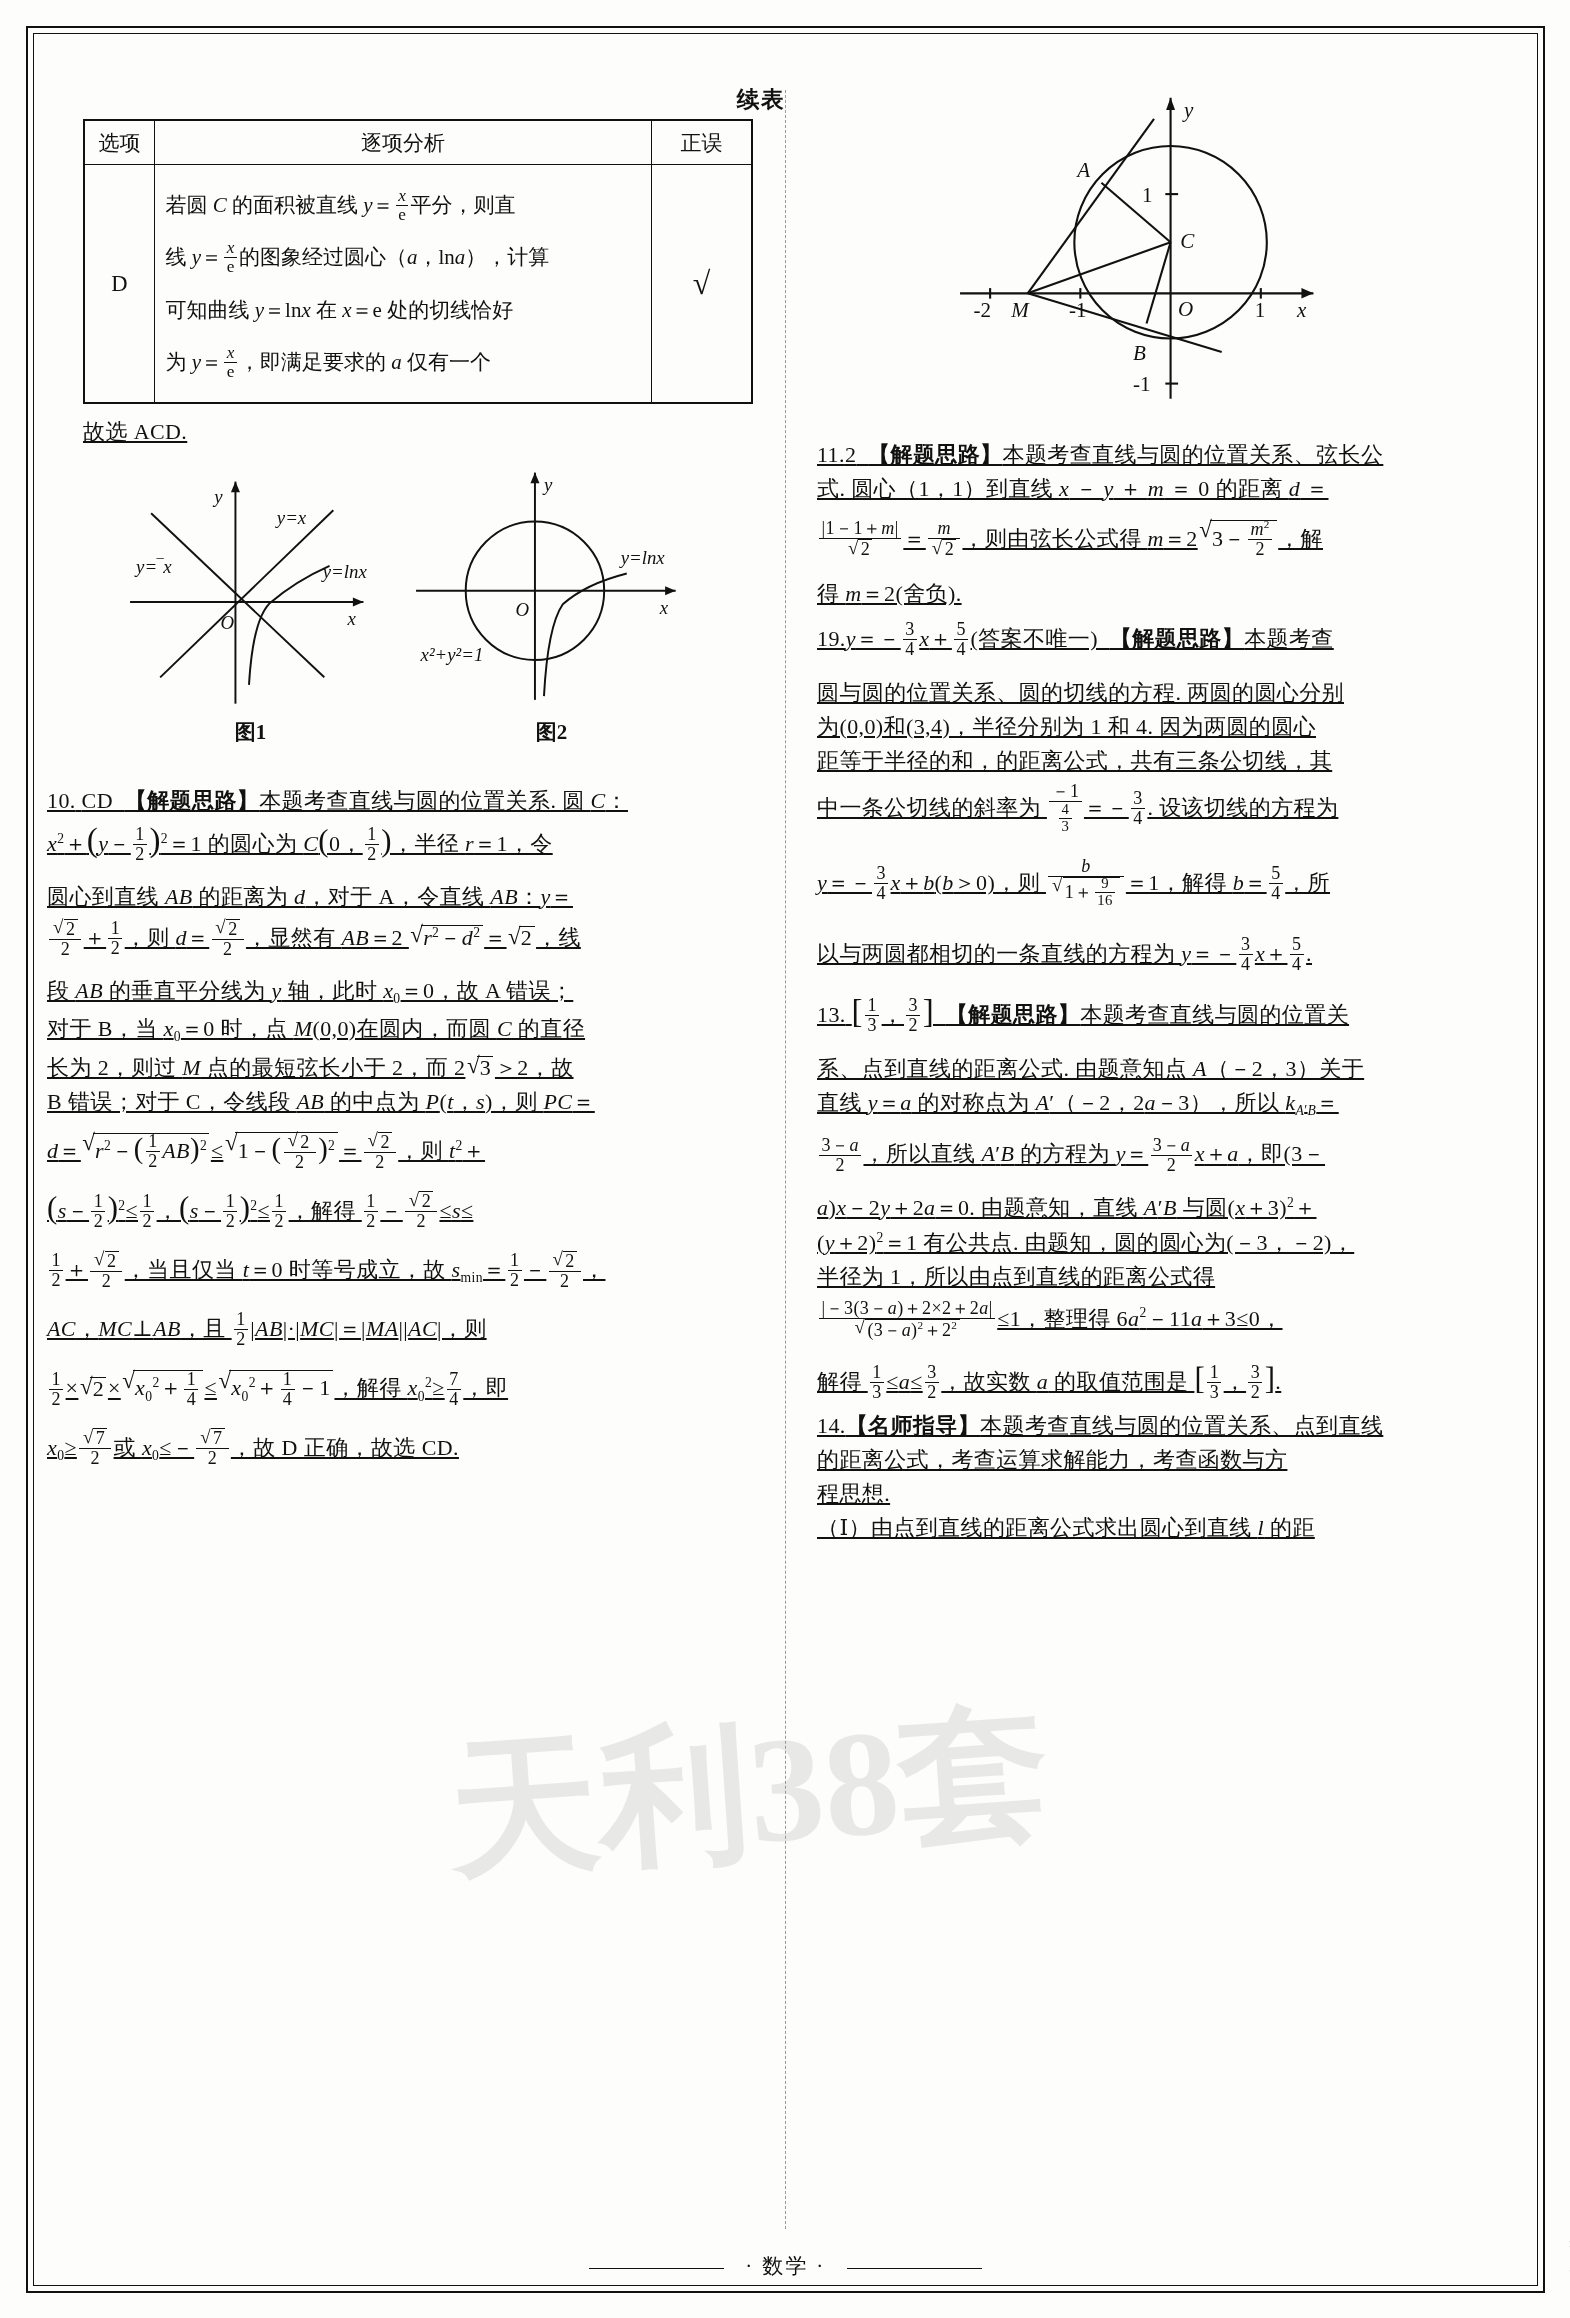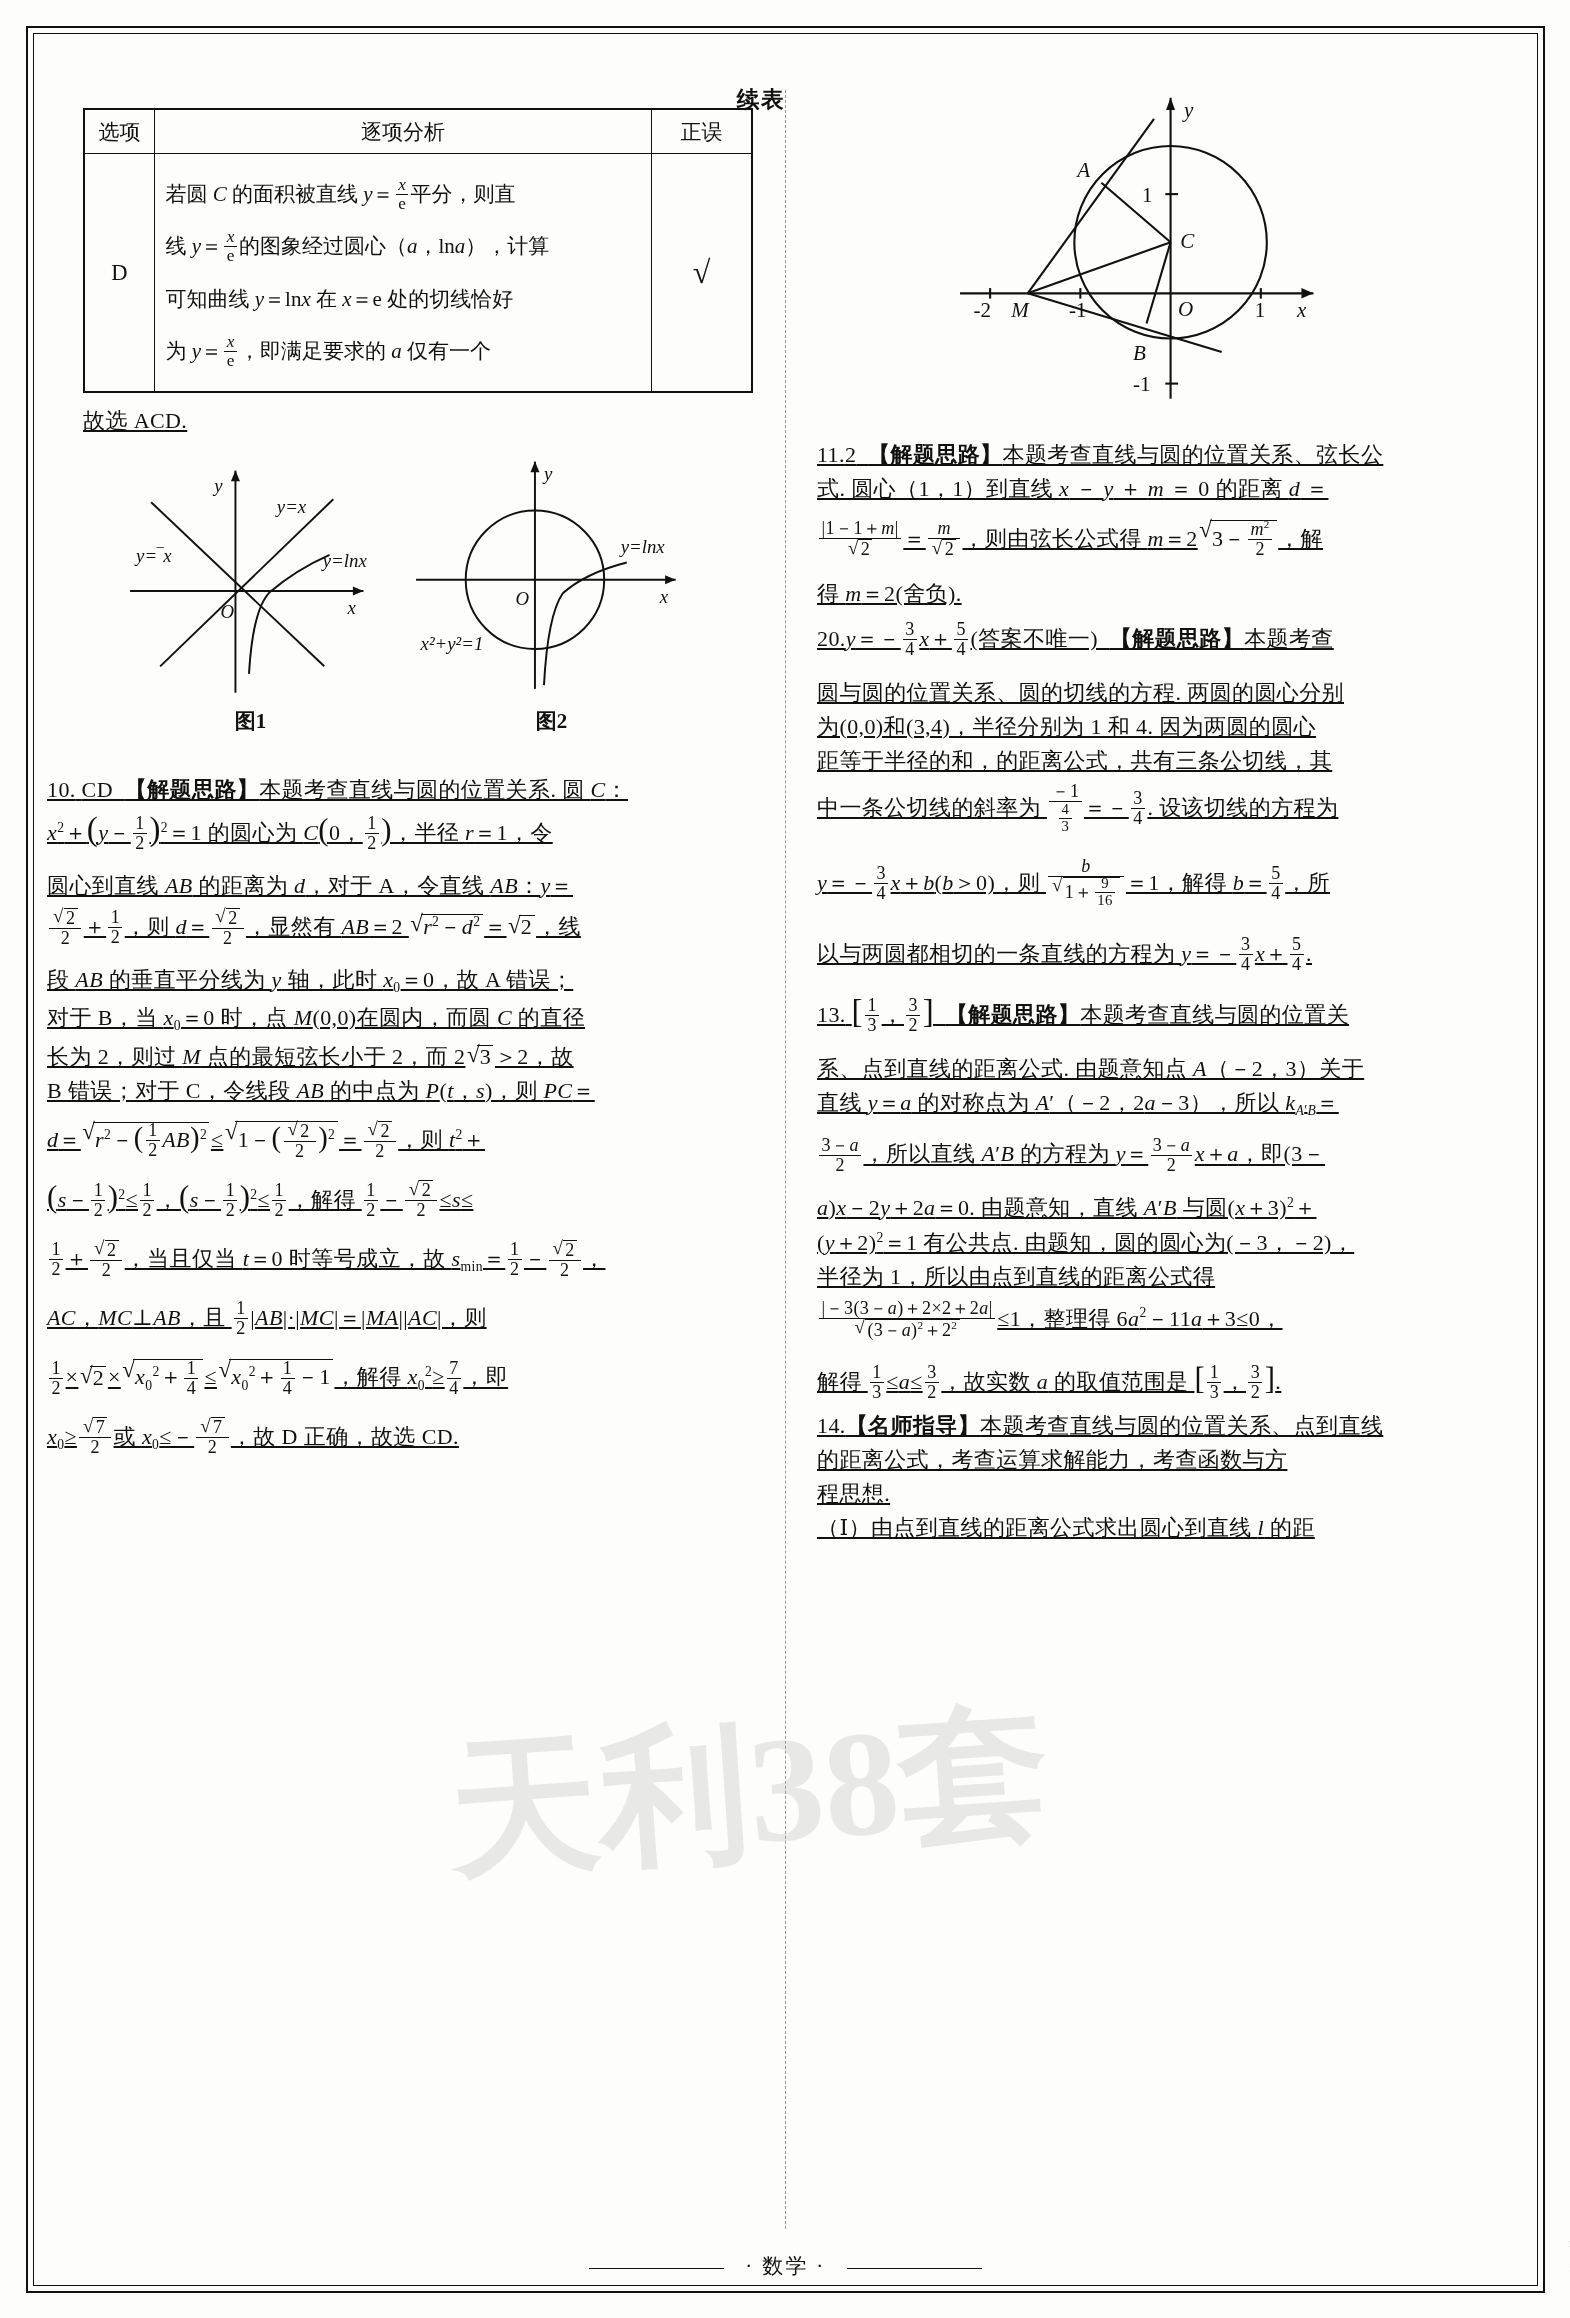--- a/index.html
+++ b/index.html
@@ -22,21 +22,21 @@
     position:absolute;left:33px;top:33px;right:33px;bottom:33px;
     border:0.8px solid #111;
   }
   
   .cont-label{
     position:absolute;top:84px;left:0;width:785px;text-align:right;
     font-size:22.6px;font-weight:bold;letter-spacing:1.5px;
   }
   
   .col{
-    position:absolute;top:102px;width:730px;
+    position:absolute;top:113px;width:730px;
   }
   .col-left{left:47px;}
   .col-right{left:817px;top:75px;}
   .col-divider{
     position:absolute;left:785px;top:90px;bottom:90px;width:0;
     border-left:1.5px dashed #999;
   }
   
   .ln{
     font-size:22px;line-height:1.0;margin:0 0 12px 0;
@@ -308,21 +308,21 @@
       <div class="ln" style="margin-bottom:22.6px;">
         <span class="frac"><span class="num">|1－1＋<span class="it">m</span>|</span><span class="den"><span class="sq"><span class="rad">2</span></span></span></span>＝<span class="frac"><span class="num it">m</span><span class="den"><span class="sq"><span class="rad">2</span></span></span></span>，则由弦长公式得 <span class="it">m</span>＝2<span class="sq"><span class="rad">3－<span class="frac"><span class="num"><span class="it">m</span><sup>2</sup></span><span class="den">2</span></span></span></span>，解
       </div>
       <div class="ln">
         得 <span class="it">m</span>＝2(舍负).
       </div>
     </div>
 
     <div style="margin-top:16.6px;">
       <div class="ln" style="margin-bottom:21px;">
-        <span>20.</span><span class="it">y</span>＝－<span class="frac"><span class="num">3</span><span class="den">4</span></span><span class="it">x</span>＋<span class="frac"><span class="num">5</span><span class="den">4</span></span>(答案不唯一)&nbsp;&nbsp;<span class="blk">【解题思路】</span>本题考查
+        <span>19.</span><span class="it">y</span>＝－<span class="frac"><span class="num">3</span><span class="den">4</span></span><span class="it">x</span>＋<span class="frac"><span class="num">5</span><span class="den">4</span></span>(答案不唯一)&nbsp;&nbsp;<span class="blk">【解题思路】</span>本题考查
       </div>
       <div class="ln">圆与圆的位置关系、圆的切线的方程. 两圆的圆心分别</div>
       <div class="ln">为(0,0)和(3,4)，半径分别为 1 和 4. 因为两圆的圆心</div>
       <div class="ln">距等于半径的和，的距离公式，共有三条公切线，其</div>
       <div class="ln" style="margin-bottom:22.6px;">
         中一条公切线的斜率为 <span class="frac"><span class="num">－1</span><span class="den"><span class="frac" style="top:0"><span class="num">4</span><span class="den">3</span></span></span></span>＝－<span class="frac"><span class="num">3</span><span class="den">4</span></span>. 设该切线的方程为
       </div>
       <div class="ln" style="margin-bottom:25.6px;">
         <span class="it">y</span>＝－<span class="frac"><span class="num">3</span><span class="den">4</span></span><span class="it">x</span>＋<span class="it">b</span>(<span class="it">b</span>＞0)，则 <span class="frac"><span class="num it">b</span><span class="den"><span class="sq"><span class="rad">1＋<span class="frac"><span class="num">9</span><span class="den">16</span></span></span></span></span></span>＝1，解得 <span class="it">b</span>＝<span class="frac"><span class="num">5</span><span class="den">4</span></span>，所
       </div>

